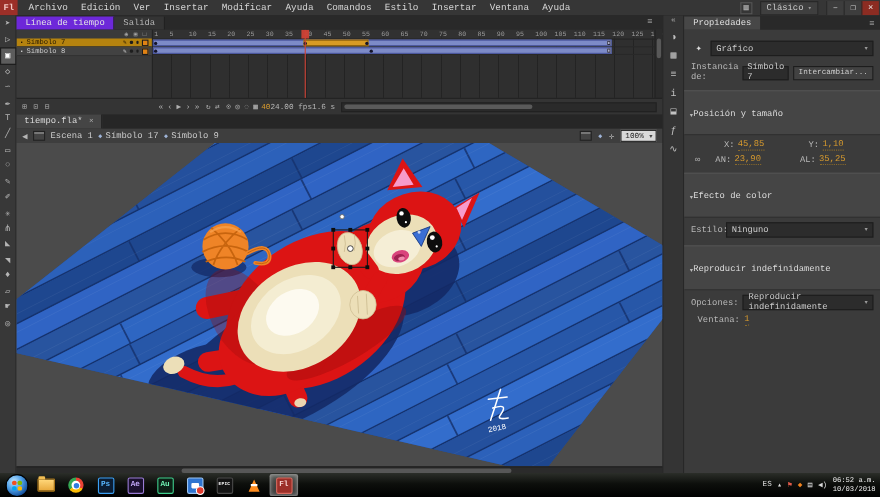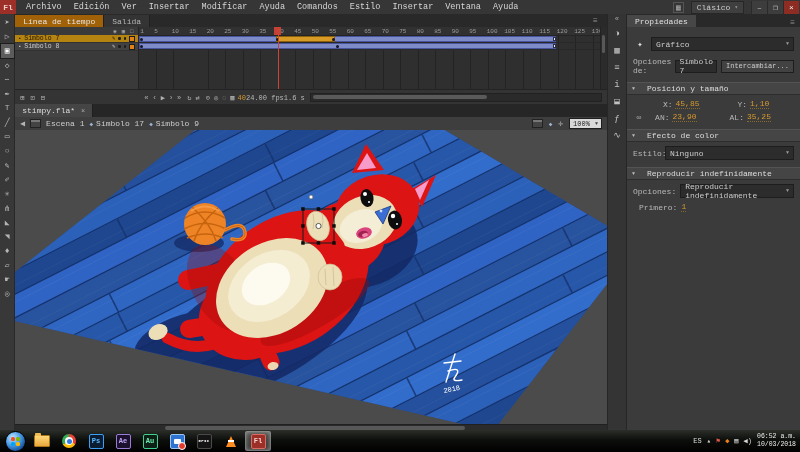--- a/index.html
+++ b/index.html
@@ -20,21 +20,21 @@
   
   .main{position:absolute;top:14px;left:0;width:800px;height:416px;display:flex;}
   
   .tools{width:15px;background:#383838;border-right:1px solid #282828;display:flex;flex-direction:column;align-items:center;padding-top:1px;}
   .tool{width:13px;height:14.3px;display:flex;align-items:center;justify-content:center;color:#b5b5b5;font-size:8px;}
   .tool.active{background:#5c5c5c;outline:1px solid #1c1c1c;color:#fff;}
   
   .center{width:623px;position:relative;background:#333;}
   .tl-tabs{position:absolute;top:0;height:13px;left:0;right:0;background:#292929;display:flex;align-items:flex-end;}
   .ptab{height:12px;padding:0 8px;display:flex;align-items:center;font-size:8px;color:#b5b5b5;background:#343434;border-right:1px solid #212121;}
-  .ptab.active{background:#a16207;color:#e4e4e4;}
+  .ptab.active{background:#6d28d9;color:#e4e4e4;}
   .panel-menu{margin-left:auto;color:#8f8f8f;padding-right:5px;font-size:8px;}
   .tl-body{position:absolute;top:13px;height:62px;left:0;right:0;background:#303030;display:flex;overflow:hidden;}
   .tl-layers{width:123px;background:#3a3a3a;border-right:1px solid #232323;}
   .tl-lhead{height:8px;display:flex;justify-content:flex-end;gap:5px;padding-right:5px;align-items:center;color:#a8a8a8;font-size:5.5px;}
   .layer-row{height:7px;display:flex;align-items:center;font-size:6.5px;color:#ccc;padding-left:3px;gap:3px;background:#424242;border-bottom:1px solid #323232;}
   .layer-row.selected{background:#b5830f;color:#221600;}
   .layer-page{font-size:5px;}
   .layer-right{margin-left:auto;display:flex;gap:3px;padding-right:3px;align-items:center;}
   .ldot{width:2.5px;height:2.5px;border-radius:50%;background:#1d1d1d;}
   .lpencil{font-size:5.5px;}
@@ -80,21 +80,21 @@
   
   .props{flex:1;background:#3b3b3b;position:relative;font-size:8px;display:flex;flex-direction:column;}
   .props-head{height:13px;background:#292929;display:flex;align-items:flex-end;}
   .props-tab{height:12px;background:#474747;color:#e0e0e0;padding:0 8px;display:flex;align-items:center;font-size:8px;}
   .prow{display:flex;align-items:center;gap:4px;padding:0 6px;margin-top:6px;}
   .sym-icon{color:#ddd;font-size:9px;width:14px;text-align:center;}
   .pselect{flex:1;background:#2c2c2c;border:1px solid #1d1d1d;color:#ccc;height:12px;display:flex;align-items:center;padding:0 4px;}
   .parrow{margin-left:auto;font-size:5px;color:#999;}
   .pfield{background:#2c2c2c;border:1px solid #1d1d1d;color:#ccc;height:11px;display:flex;align-items:center;padding:0 3px;}
   .pbtn{background:#424242;border:1px solid #1d1d1d;color:#ccc;height:11px;display:flex;align-items:center;padding:0 4px;font-size:7px;}
-  .psec{margin-top:7px;height:11px;background:#454545;border-top:1px solid #535353;border-bottom:1px solid #2d2d2d;display:flex;align-items:center;gap:12px;padding:0 5px;color:#ddd;}
+  .psec{margin-top:7px;height:11px;background:#454545;border-top:1px solid #535353;border-bottom:1px solid #2d2d2d;display:flex;align-items:flex-end;gap:0;padding:14px 5px;color:#ddd;}
   .sec-arrow{font-size:5px;color:#bbb;}
   .plabel{color:#b8b8b8;}
   .hot{color:#d79a2e;border-bottom:1px dotted #8a6a2a;}
   .half{width:50%;display:flex;gap:3px;align-items:center;padding-left:14px;box-sizing:border-box;}
   .linkcol{width:14px;color:#aaa;text-align:center;font-size:8px;}
   
   .taskbar{position:absolute;bottom:0;left:0;right:0;height:22px;background:linear-gradient(#2b2e29,#0d0f0c 45%,#000);display:flex;align-items:center;gap:1px;padding-left:2px;}
   .tb-app{width:26px;height:20px;display:flex;align-items:center;justify-content:center;border-radius:2px;box-sizing:border-box;}
   .tb-app.active{background:rgba(255,255,255,.22);box-shadow:inset 0 0 4px rgba(255,255,255,.4);border:1px solid rgba(255,255,255,.3);}
   .ticon{width:15px;height:15px;border-radius:2px;display:flex;align-items:center;justify-content:center;font-weight:bold;font-size:7px;box-sizing:border-box;}
@@ -343,21 +343,21 @@
         <span class="snum">40</span>
         <span class="sfps">24.00 fps</span>
         <span class="sfps">1.6 s</span>
         <div class="hscroll">
             <div class="hthumb"></div>
           </div>
       </div>
 
       <div class="doc-tabs">
         <div class="doc-tab">
-          <span>stimpy.fla*</span>
+          <span>tiempo.fla*</span>
           <span class="doc-close">×</span>
         </div>
       </div>
 
       <div class="edit-bar">
         <span class="eb-icon">◀</span>
         <span class="clapper"></span>
         <span class="crumb">
             <span>Escena 1</span>
           </span>
@@ -767,21 +767,21 @@
         <span class="panel-menu">≡</span>
       </div>
       <div class="prow" style="margin-top:10px;">
         <span class="sym-icon">✦</span>
         <span class="pselect">
           <span>Gráfico</span>
           <span class="parrow">▼</span>
         </span>
       </div>
       <div class="prow">
-        <span class="plabel">Opciones de:</span>
+        <span class="plabel">Instancia de:</span>
         <span class="pfield" style="flex:1;">Símbolo 7</span>
         <span class="pbtn">Intercambiar...</span>
       </div>
       <div class="psec">
         <span class="sec-arrow">▼</span>
         <span>Posición y tamaño</span>
       </div>
       <div class="prow" style="margin-top:4px;">
         <span class="linkcol"></span>
         <span class="half">
@@ -820,21 +820,21 @@
         <span>Reproducir indefinidamente</span>
       </div>
       <div class="prow" style="margin-top:4px;">
         <span class="plabel">Opciones:</span>
         <span class="pselect">
           <span>Reproducir indefinidamente</span>
           <span class="parrow">▼</span>
         </span>
       </div>
       <div class="prow" style="margin-top:4px;">
-        <span class="plabel" style="padding-left:6px;">Primero:</span>
+        <span class="plabel" style="padding-left:6px;">Ventana:</span>
         <span class="hot">1</span>
       </div>
     </div>
   </div>
 
   <div class="taskbar">
     <div class="tb-app">
       <span class="orb">
         <span class="flag">
             <span class="fr1"></span>

